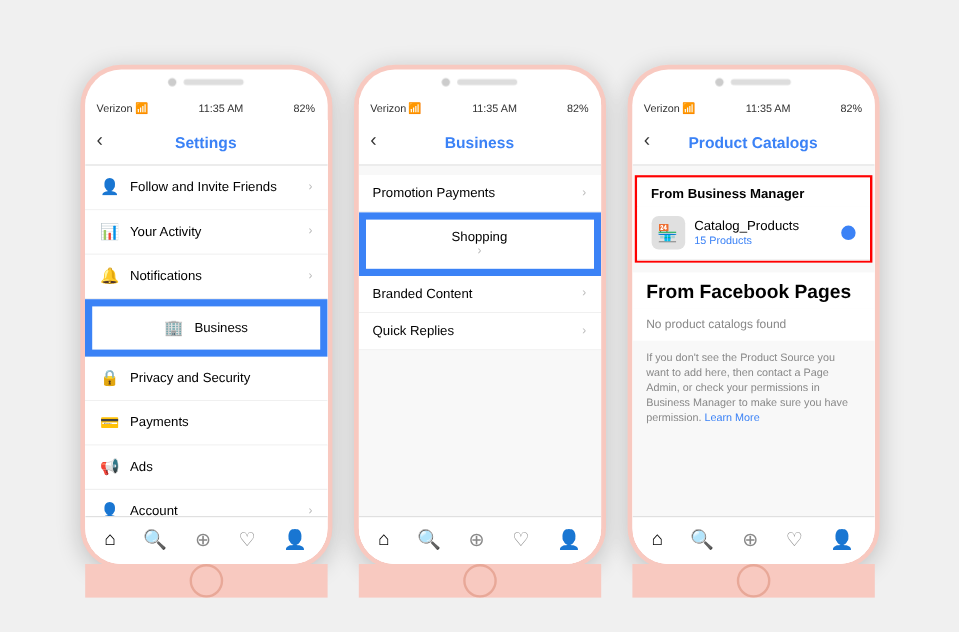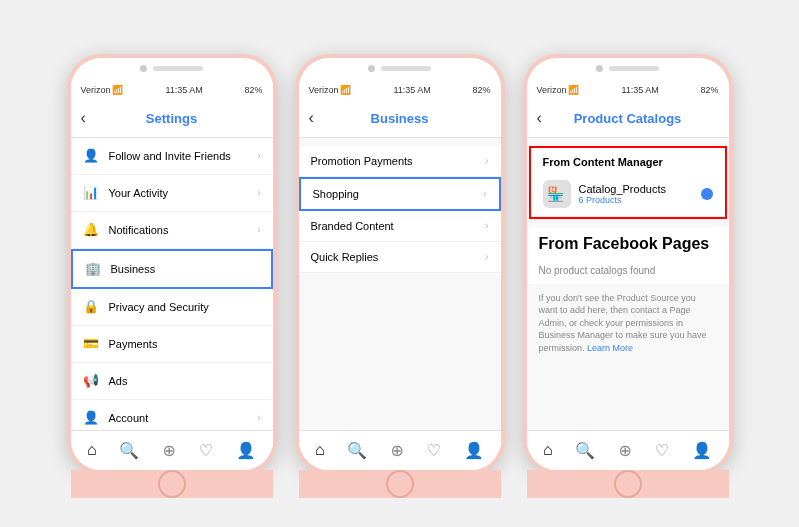--- a/index.html
+++ b/index.html
@@ -160,21 +160,22 @@
       color: #555;
       font-size: 13px;
     }
 
     .chevron {
       font-size: 10px;
       color: #bbb;
     }
 
     .highlighted-item {
-      border: 2px solid #3b82f6;
+      border: 6px solid #3b82f6;
+      flex-direction: column;
     }
 
     
     .bottom-nav {
       height: 40px;
       background: #fff;
       border-top: 1px solid #e0e0e0;
       display: flex;
       align-items: center;
       justify-content: space-around;
@@ -469,27 +470,27 @@
         </div>
       </div>
       <div class="screen">
         <div class="nav-bar">
           <span class="nav-back">‹</span>
           <span class="nav-title">Product Catalogs</span>
         </div>
         <div class="content">
           <div class="section-divider"></div>
           <div class="highlighted-box">
-            <div class="catalog-section-header">From Content Manager</div>
+            <div class="catalog-section-header">From Business Manager</div>
             <div class="catalog-item">
               <div class="catalog-item-left">
                 <div class="catalog-icon-box">🏪</div>
                 <div class="catalog-text-block">
                   <div class="name">Catalog_Products</div>
-                  <div class="sub">6 Products</div>
+                  <div class="sub">15 Products</div>
                 </div>
               </div>
               <div class="blue-dot"></div>
             </div>
           </div>
           <div class="section-divider"></div>
           <div class="from-fb-pages-header">From Facebook Pages</div>
           <div class="no-catalog">No product catalogs found</div>
           <div class="info-text">
             <span>If you don't see the Product Source you want to add here, then contact a Page Admin, or check your permissions in Business Manager to make sure you have permission.</span>

